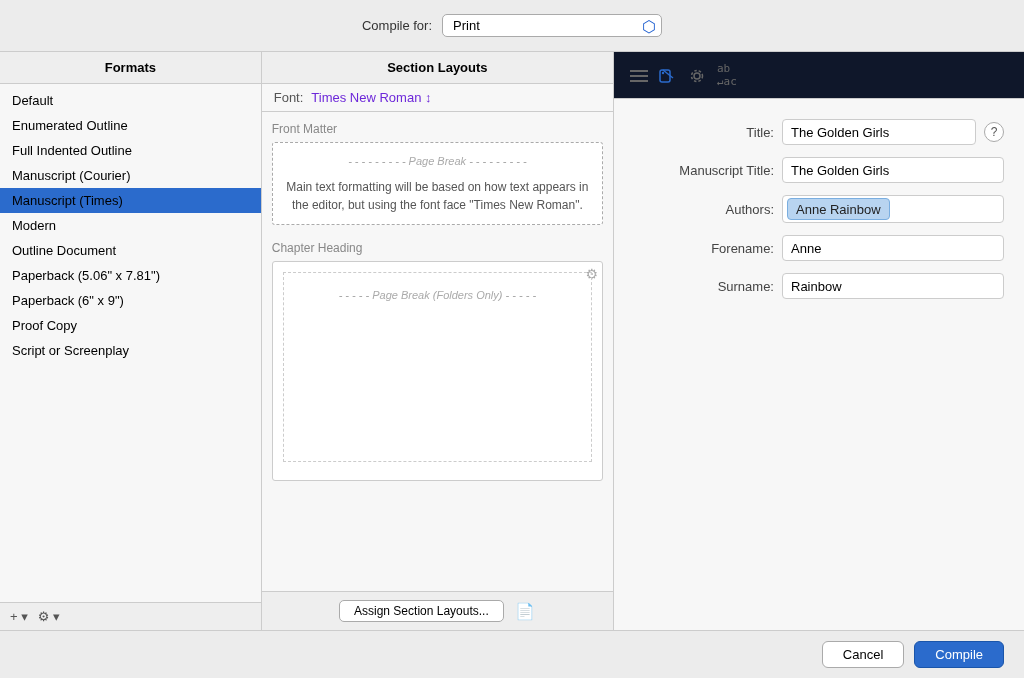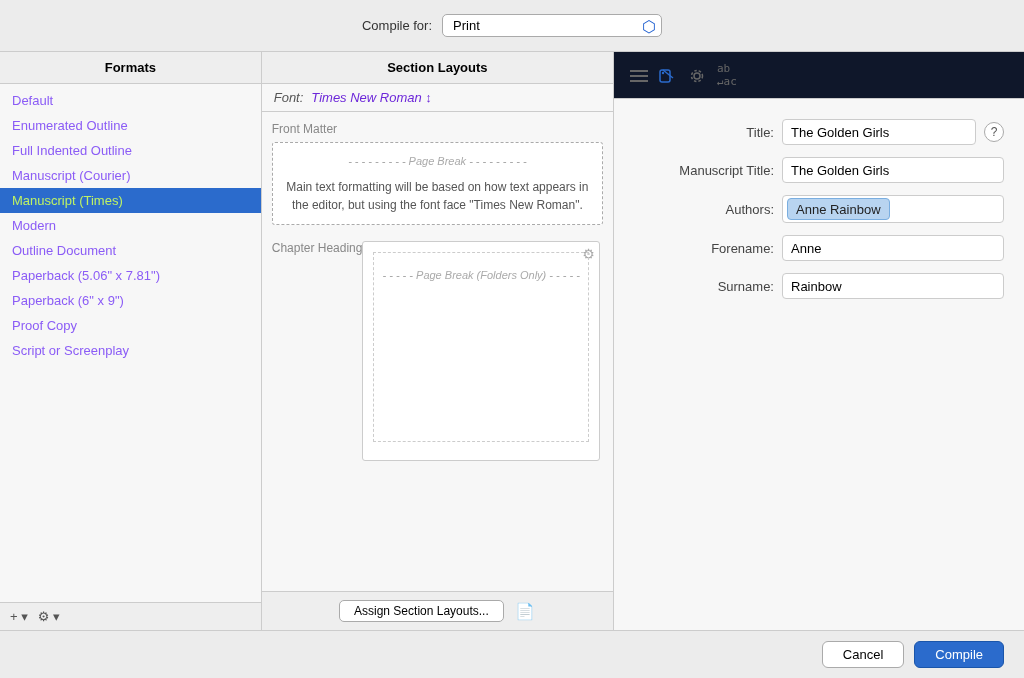--- a/index.html
+++ b/index.html
@@ -88,25 +88,25 @@
     }
     .formats-list {
       flex: 1;
       overflow-y: auto;
       padding: 4px 0;
     }
     .format-item {
       padding: 5px 12px;
       cursor: pointer;
       font-size: 13px;
-      color: #8b5cf6;
+      color: #000000;
     }
     .format-item.selected {
       background: #2b6bcc;
-      color: #bef264;
+      color: #000000;
     }
     .formats-toolbar {
       display: flex;
       align-items: center;
       padding: 6px 10px;
       border-top: 1px solid #ccc;
       background: #eeeeee;
       gap: 10px;
     }
     .toolbar-btn {
@@ -136,21 +136,20 @@
       border-bottom: 1px solid #ccc;
       background: #eeeeee;
     }
     .font-row {
       display: flex;
       align-items: center;
       padding: 6px 12px;
       border-bottom: 1px solid #ccc;
       gap: 8px;
       font-size: 13px;
-      font-style: italic;
     }
     .font-label {
       color: #555;
     }
     .font-name {
       color: #6d28d9;
     }
     .section-layouts-content {
       flex: 1;
       overflow-y: auto;
@@ -184,21 +183,21 @@
     }
     .front-matter-text {
       font-size: 12px;
       color: #555;
       text-align: center;
     }
 
     
     .chapter-heading-section {
       display: flex;
-      flex-direction: row;
+      flex-direction: column;
     }
     .chapter-heading-box {
       border: 1px solid #ccc;
       border-radius: 3px;
       background: white;
       min-height: 220px;
       position: relative;
       padding: 10px;
     }
     .chapter-heading-inner {

